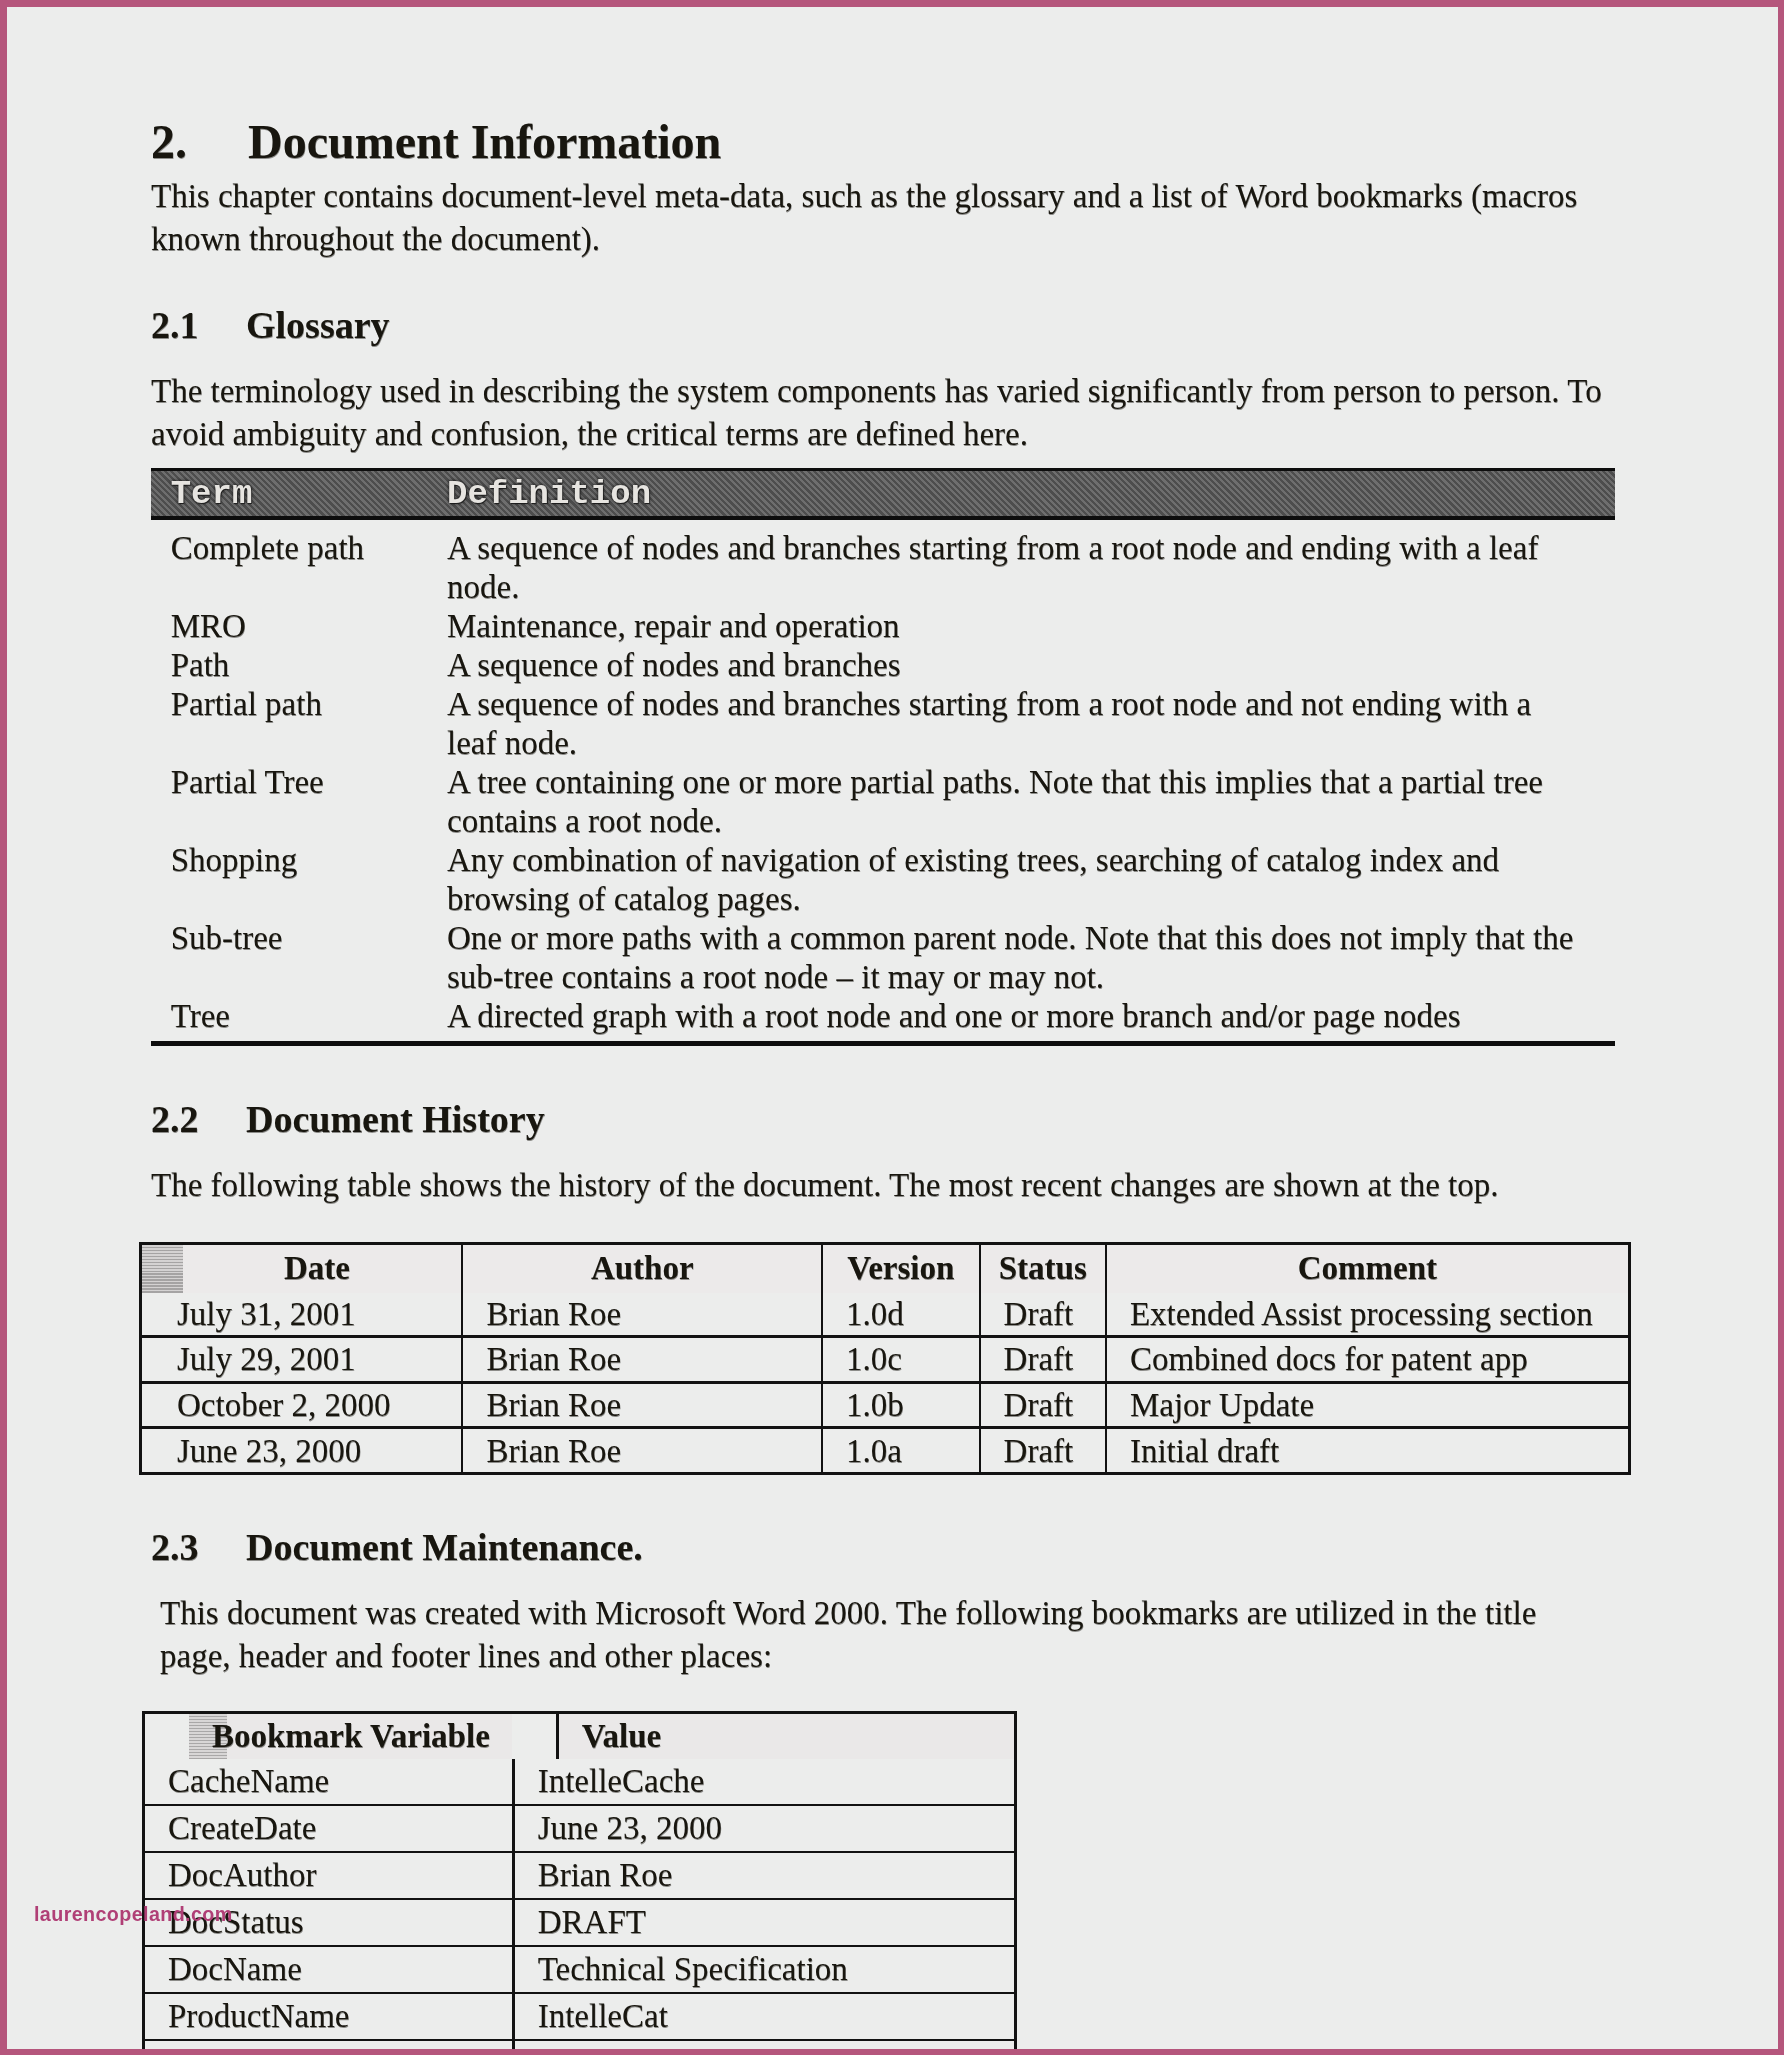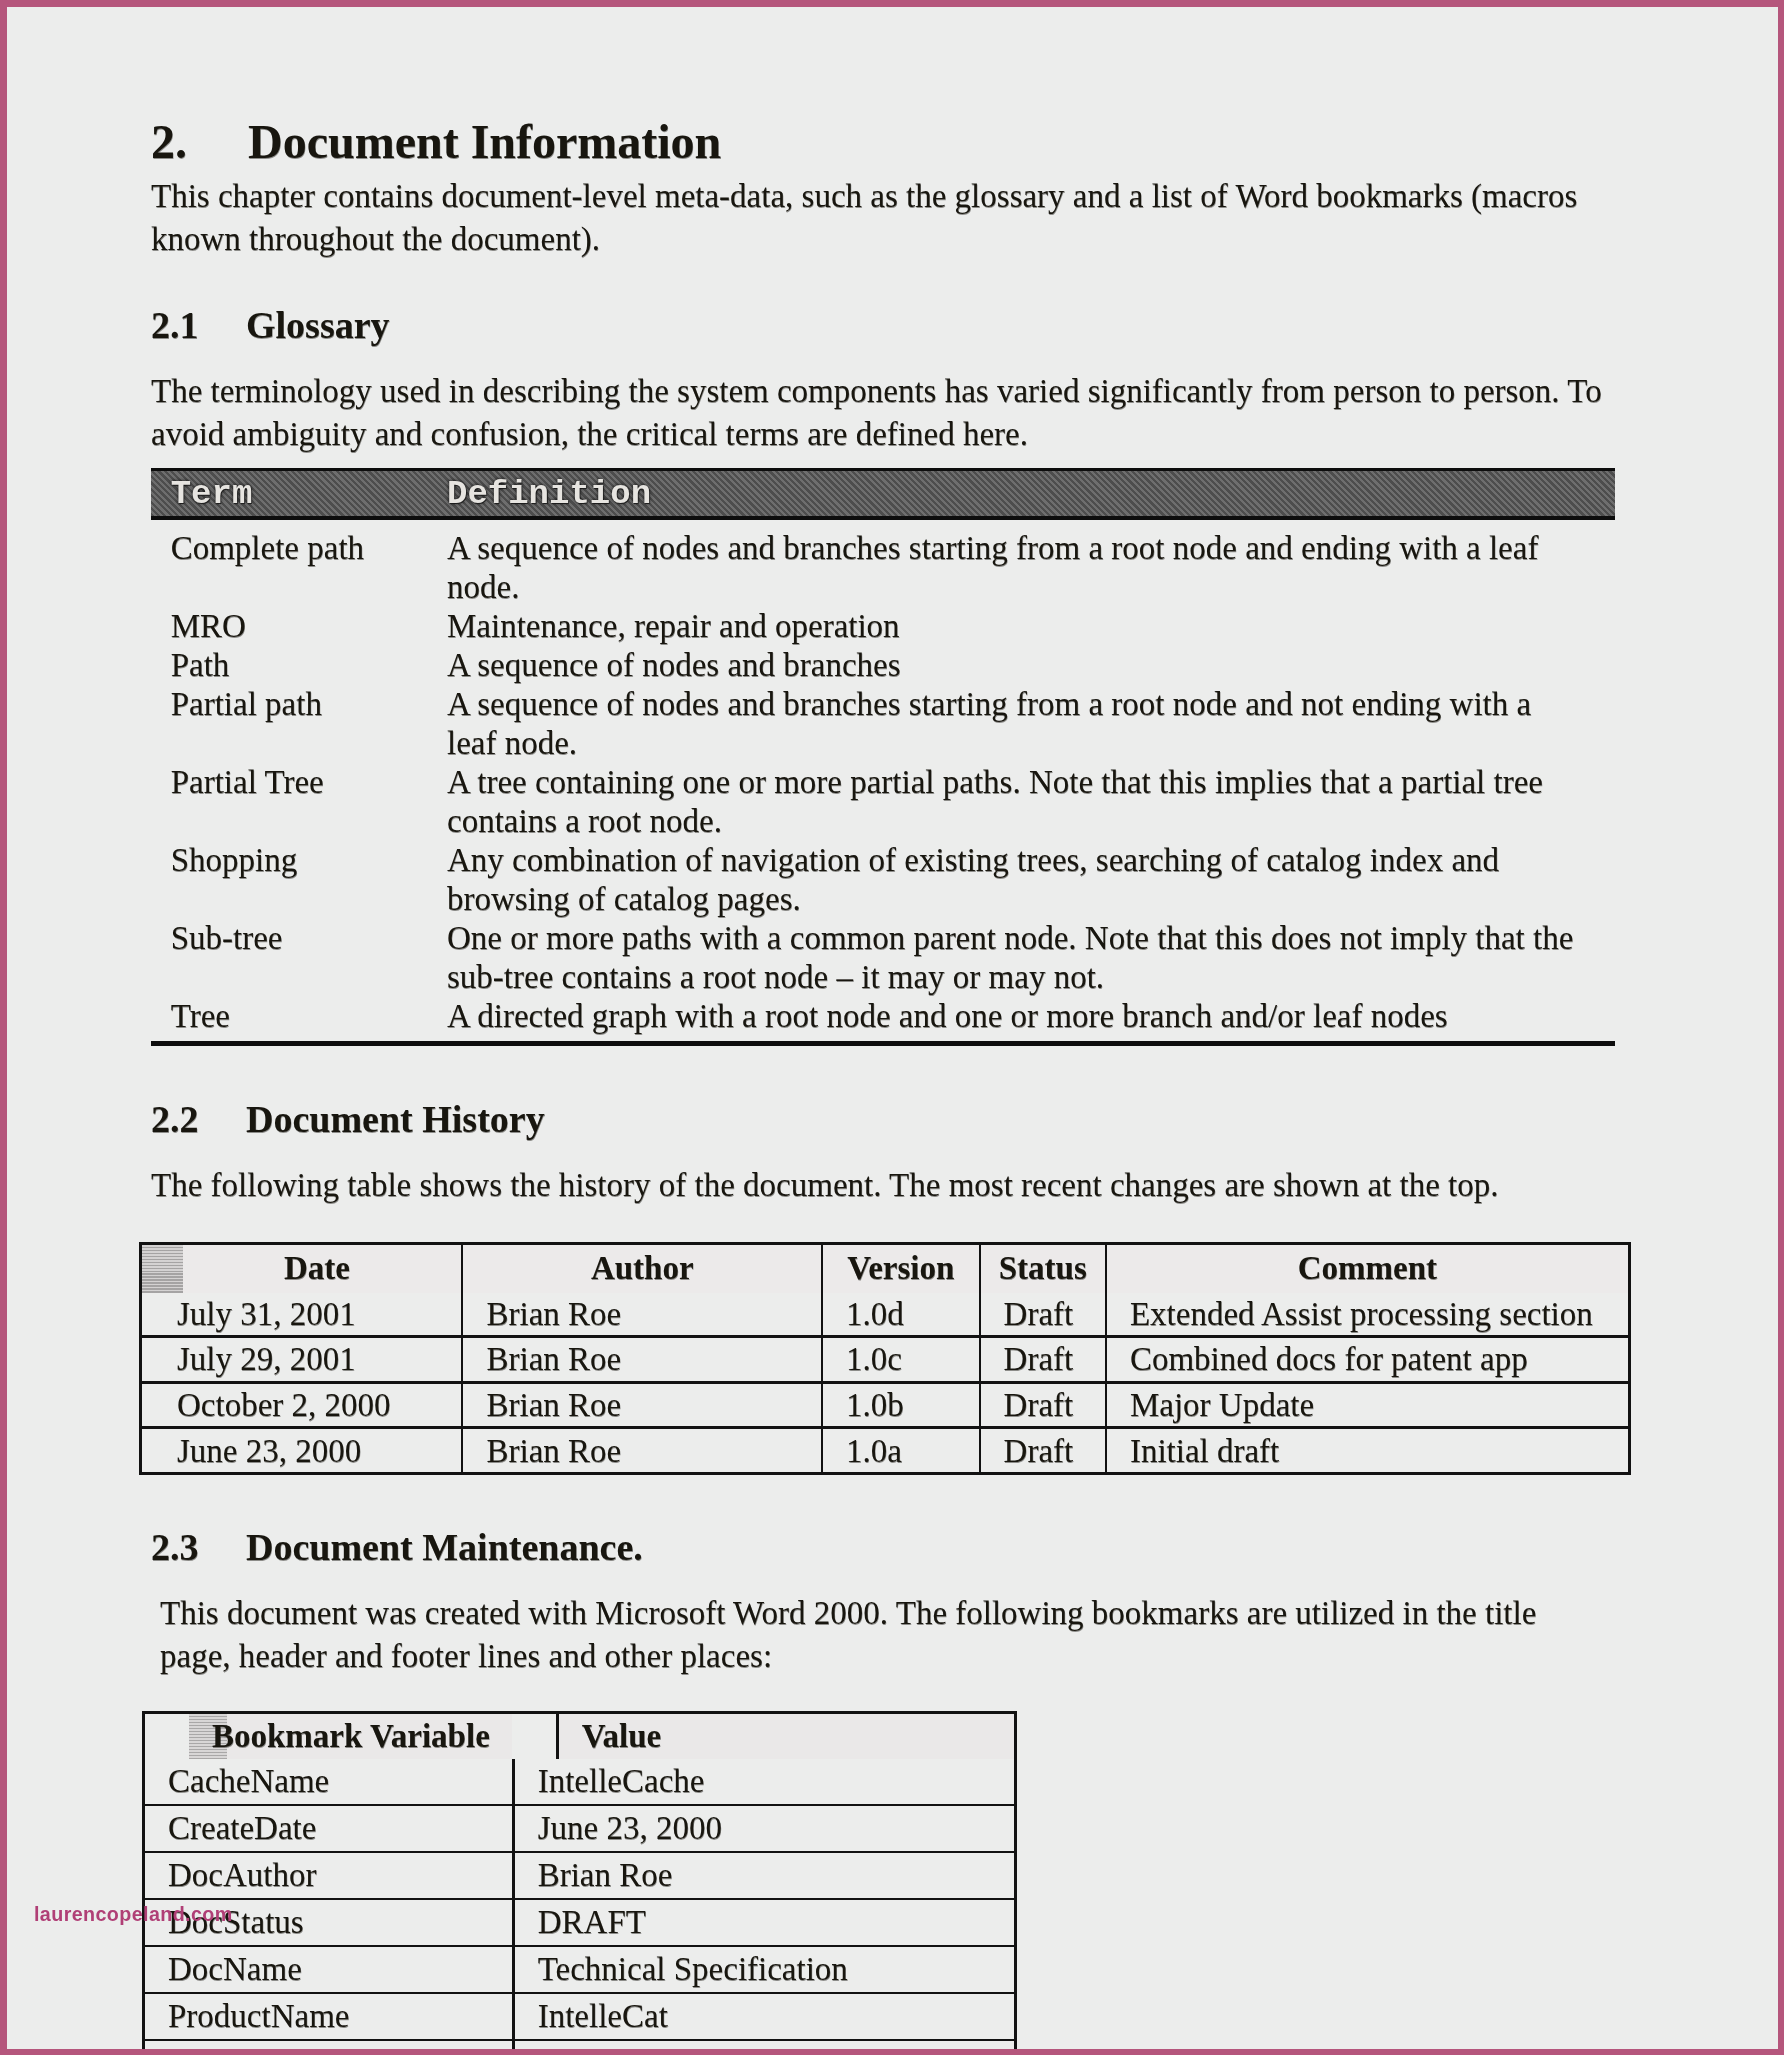--- a/index.html
+++ b/index.html
@@ -136,21 +136,21 @@
             <span class="g-def">Any combination of navigation of existing trees, searching of catalog index and browsing of catalog pages.</span>
           </div>
 
           <div class="g-row">
             <span class="g-term">Sub-tree</span>
             <span class="g-def">One or more paths with a common parent node.  Note that this does not imply that the sub-tree contains a root node – it may or may not.</span>
           </div>
 
           <div class="g-row">
             <span class="g-term">Tree</span>
-            <span class="g-def">A directed graph with a root node and one or more branch and/or leaf nodes</span>
+            <span class="g-def">A directed graph with a root node and one or more branch and/or page nodes</span>
           </div>
         </div>
     </div>
 
     <div class="sec-heading ink" style="margin-top:48px">
       <span class="num">2.2</span>
       <span>Document History</span>
     </div>
 
     <p class="para ink mt-para">The following table shows the history of the document.  The most recent changes are shown at the top.</p>

